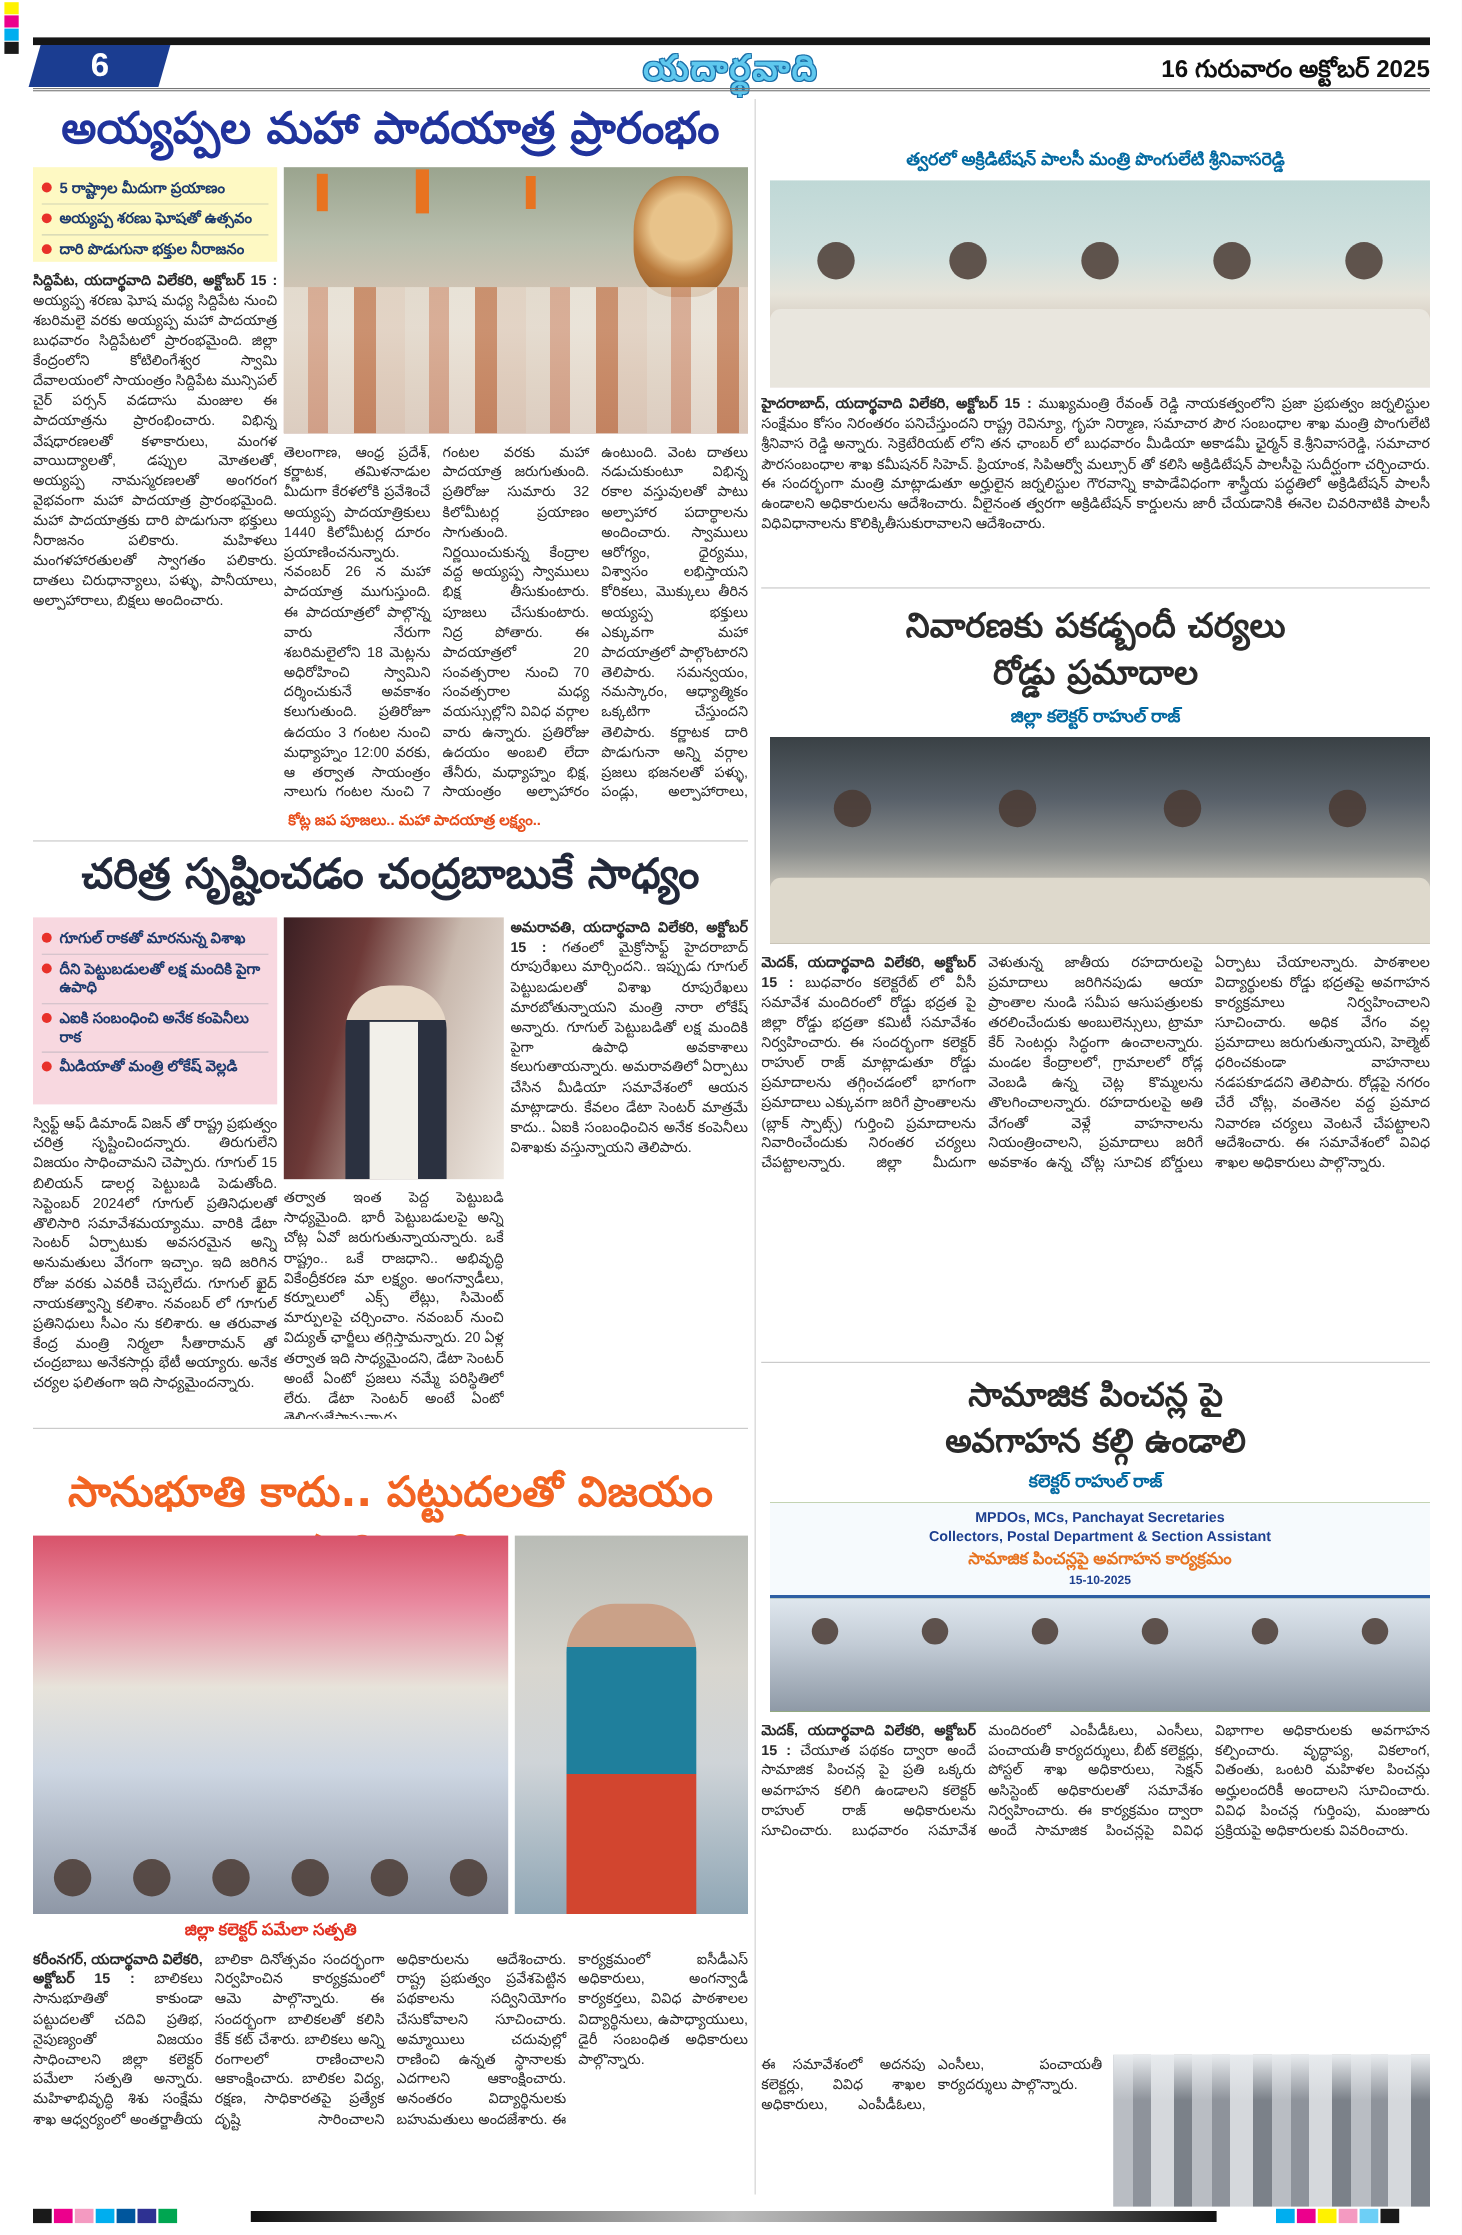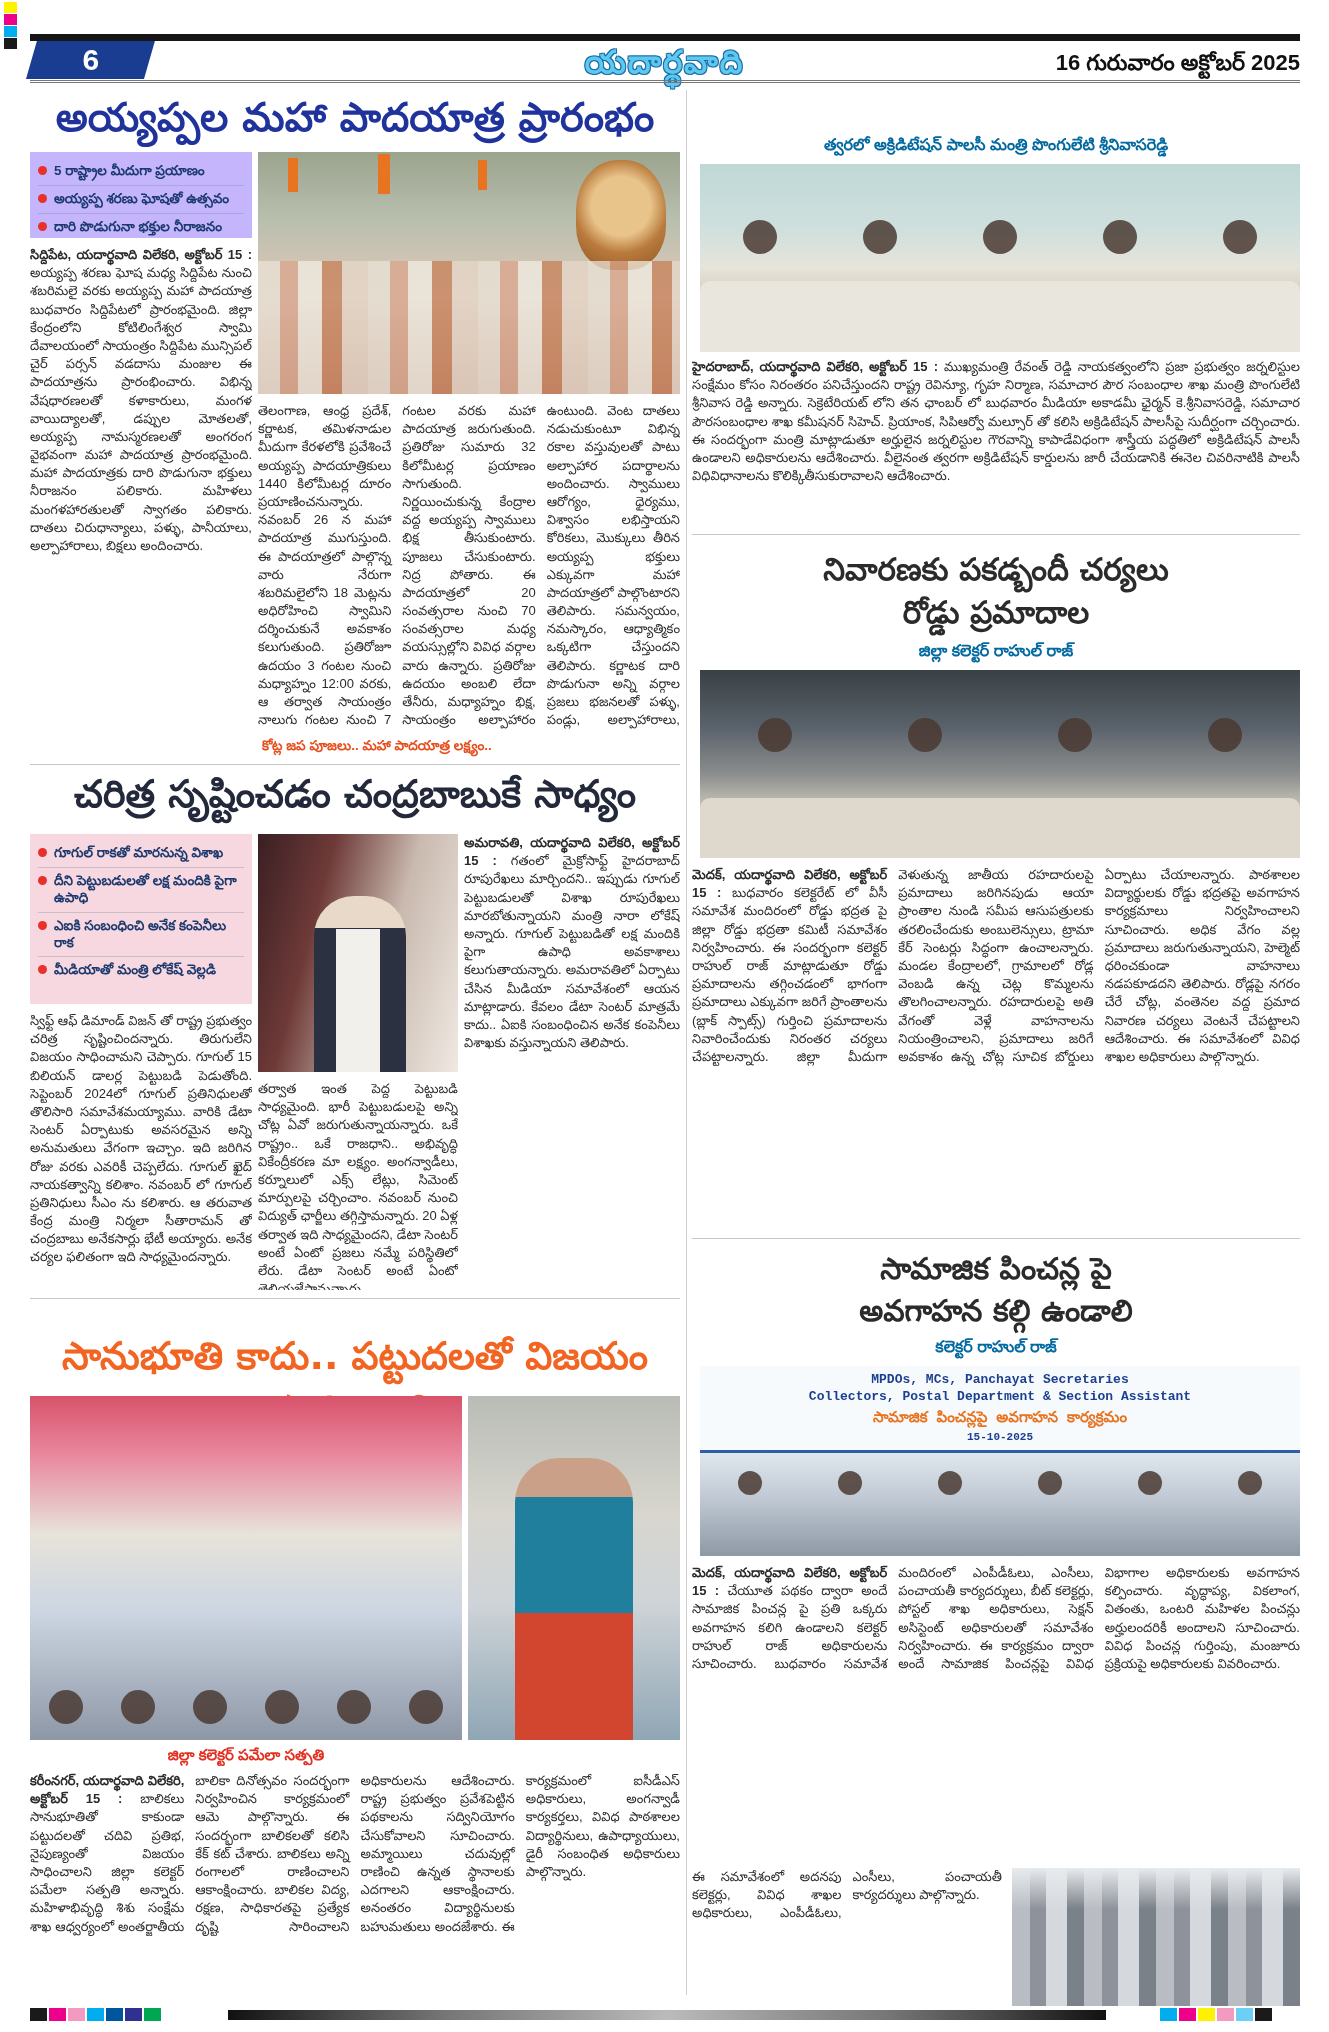--- a/index.html
+++ b/index.html
@@ -49,21 +49,21 @@
 
   .headline { text-align:center; font-weight:bold; font-family:"DejaVu Sans", sans-serif; }
   .hl-blue  { color:#20339c; }
   .hl-dark  { color:#23293a; }
   .hl-black { color:#2b2b2b; }
   .hl-orange{ color:#f26422; }
   .subtitle-red { text-align:center; font-weight:bold; color:#0369a1; font-size:16px; }
 
   
   .bullet-box { padding:6px 8px; }
-  .bb-blue { background:#c4b5fd; }
+  .bb-blue { background:#fef9c3; }
   .bb-pink { background:#f8d8e0; }
   .bullet-item { display:flex; align-items:flex-start; gap:7px; padding:5px 0; border-bottom:1px solid rgba(120,140,150,.35); }
   .bullet-item:last-child { border-bottom:none; }
   .bullet-dot { width:9px; height:9px; border-radius:50%; background:#e8312a; flex:0 0 auto; margin-top:3px; }
   .bullet-txt { font-size:13.5px; font-weight:bold; color:#1c3a6e; line-height:1.25; }
 
   .quote-orange { color:#e84e1b; font-weight:bold; font-size:13.5px; }
 
   
   .photo { overflow:hidden; position:absolute; }
@@ -82,21 +82,21 @@
   .head-blob { width:34px; height:34px; border-radius:50%; background:#4a3a33; opacity:.85; }
   .torso { position:absolute; border-radius:10px 10px 0 0; }
   .ph-lokesh { background:linear-gradient(105deg,#3a1f23 0%,#6e3a38 30%,#c9b9ae 62%,#efe9e2 100%); }
   .lokesh-fig { position:absolute; left:28%; top:26%; width:46%; height:74%;
     background:linear-gradient(180deg,#e8d9c8 0 18%,#2b3140 18% 100%); border-radius:40px 40px 0 0; }
   .lokesh-shirt { position:absolute; left:39%; top:40%; width:22%; height:60%; background:#f2f0ea; }
   .ph-event { background:linear-gradient(180deg,#d8536a 0%,#e98aa0 18%,#e7e3da 40%,#cdd6e2 62%,#8e97a6 100%); }
   .ph-saree { background:linear-gradient(180deg,#b9bcb6 0%,#d8d6cf 35%,#cfd4d8 60%,#8fa6b5 100%); }
   .saree-fig { position:absolute; left:22%; top:18%; width:56%; height:82%;
     background:linear-gradient(180deg,#caa188 0 14%,#1f7f9c 14% 55%,#d2452f 55% 100%); border-radius:44px 44px 0 0; }
-  .ph-banner { background:#4d7c0f;font-family:Liberation Mono, monospace; }
+  .ph-banner { background:#4d7c0f; }
   .banner-strip { position:absolute; left:0; top:0; width:100%; height:46%; background:#f6fafd; border-bottom:3px solid #2e5fa3; padding:6px 10px; text-align:center; }
   .banner-en { color:#1d3f8f; font-weight:bold; font-size:13px; line-height:1.3; }
   .banner-tel { color:#e87320; font-weight:bold; font-size:15px; margin-top:3px; }
   .banner-date { color:#1d3f8f; font-size:11px; font-weight:bold; margin-top:2px; }
   .banner-room { position:absolute; left:0; bottom:0; width:100%; height:54%;
     background:linear-gradient(180deg,#dfe7ee 0%,#c3ccd6 40%,#8e99a6 100%); }
   .ph-crowd { background:repeating-linear-gradient(90deg,#b9bdc3 0 18px,#8e939b 18px 34px,#d5d8dc 34px 55px,#7b8189 55px 72px);
   }
   .ph-crowd::after { content:""; position:absolute; left:0; top:0; width:100%; height:30%;
     background:linear-gradient(180deg,#e8ebee 0%,rgba(232,235,238,0) 100%); }

